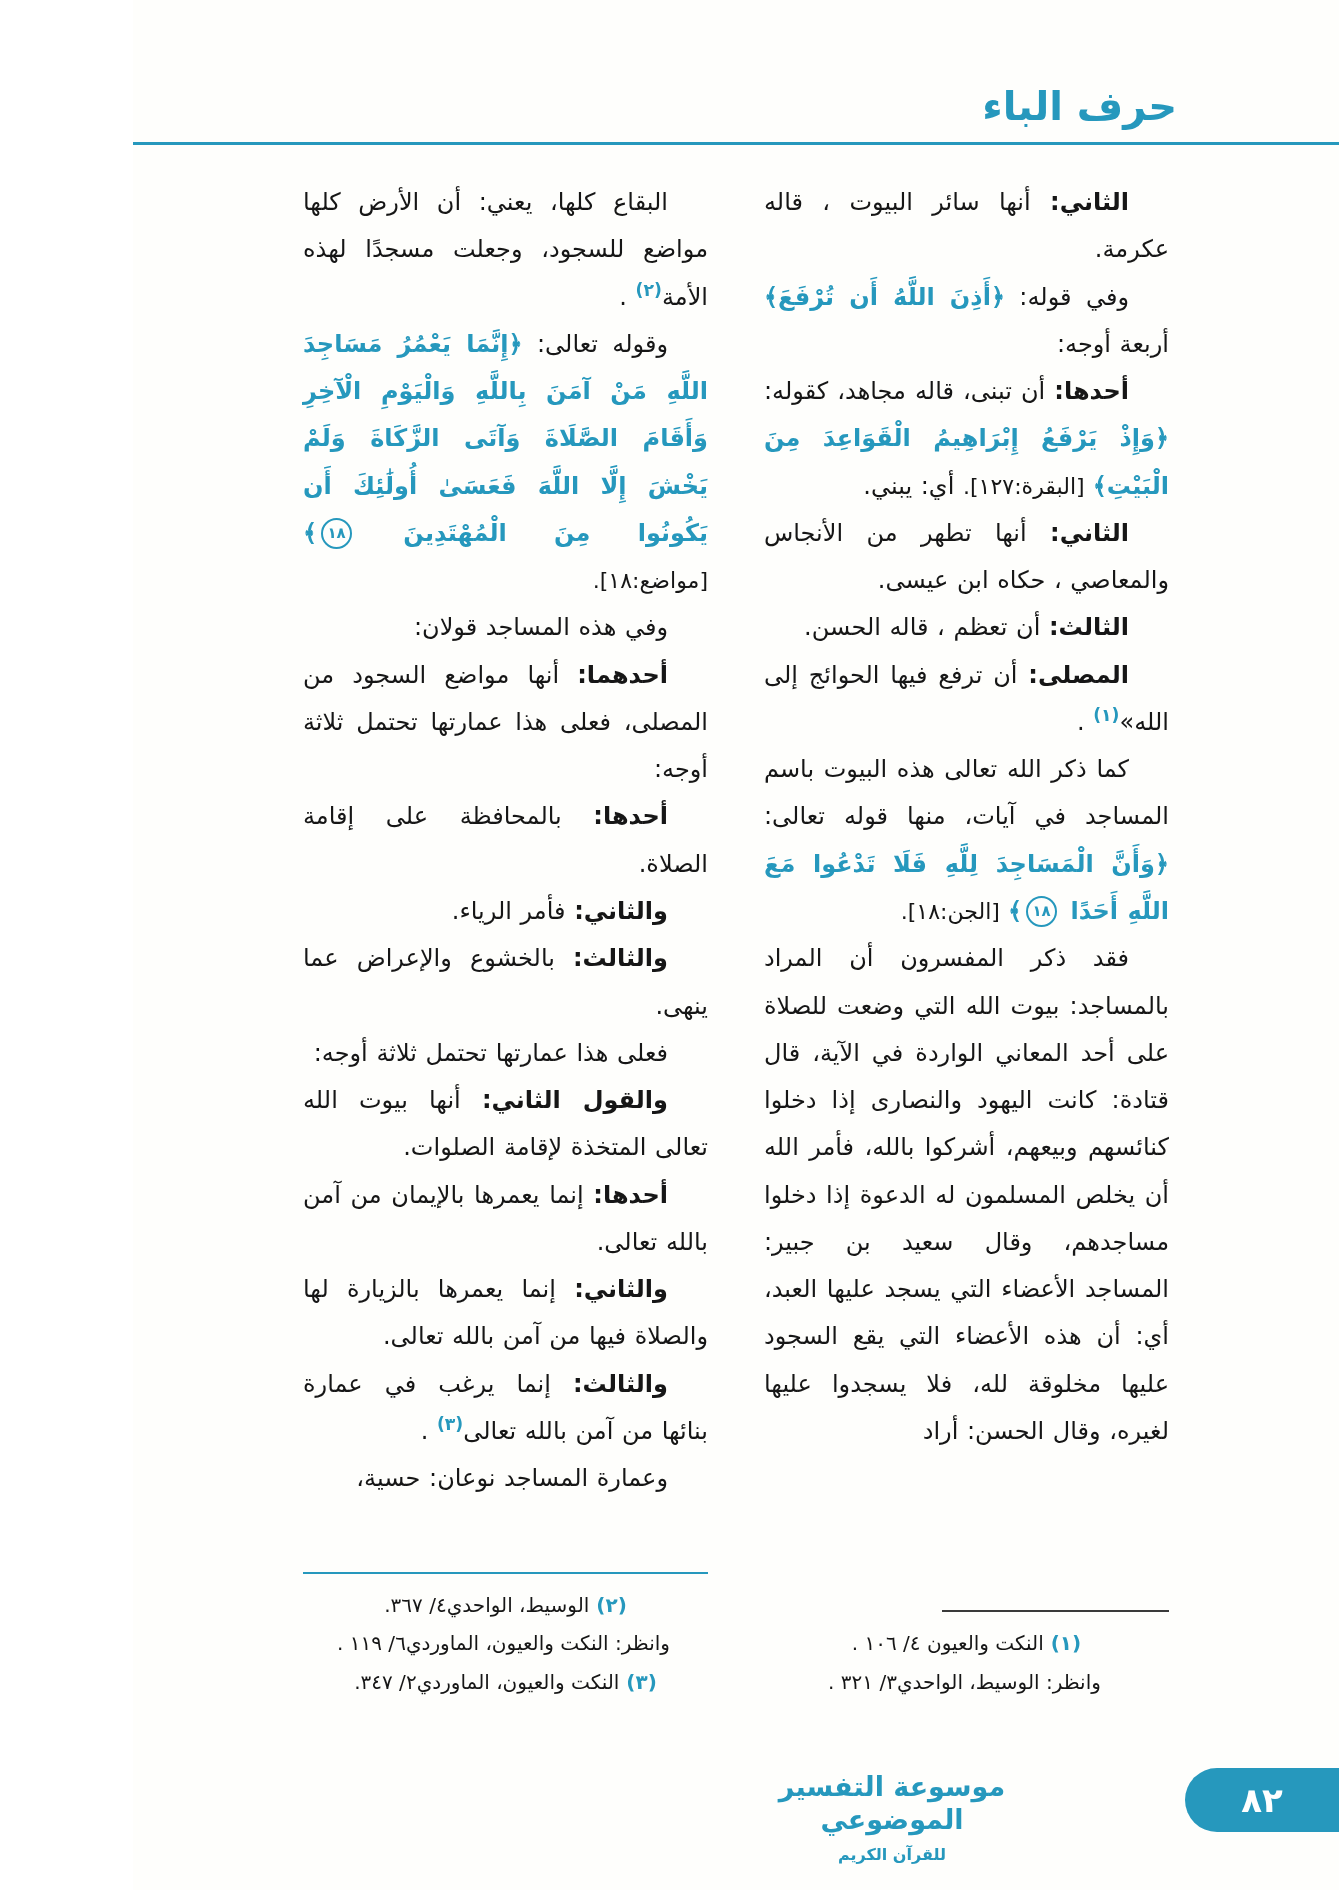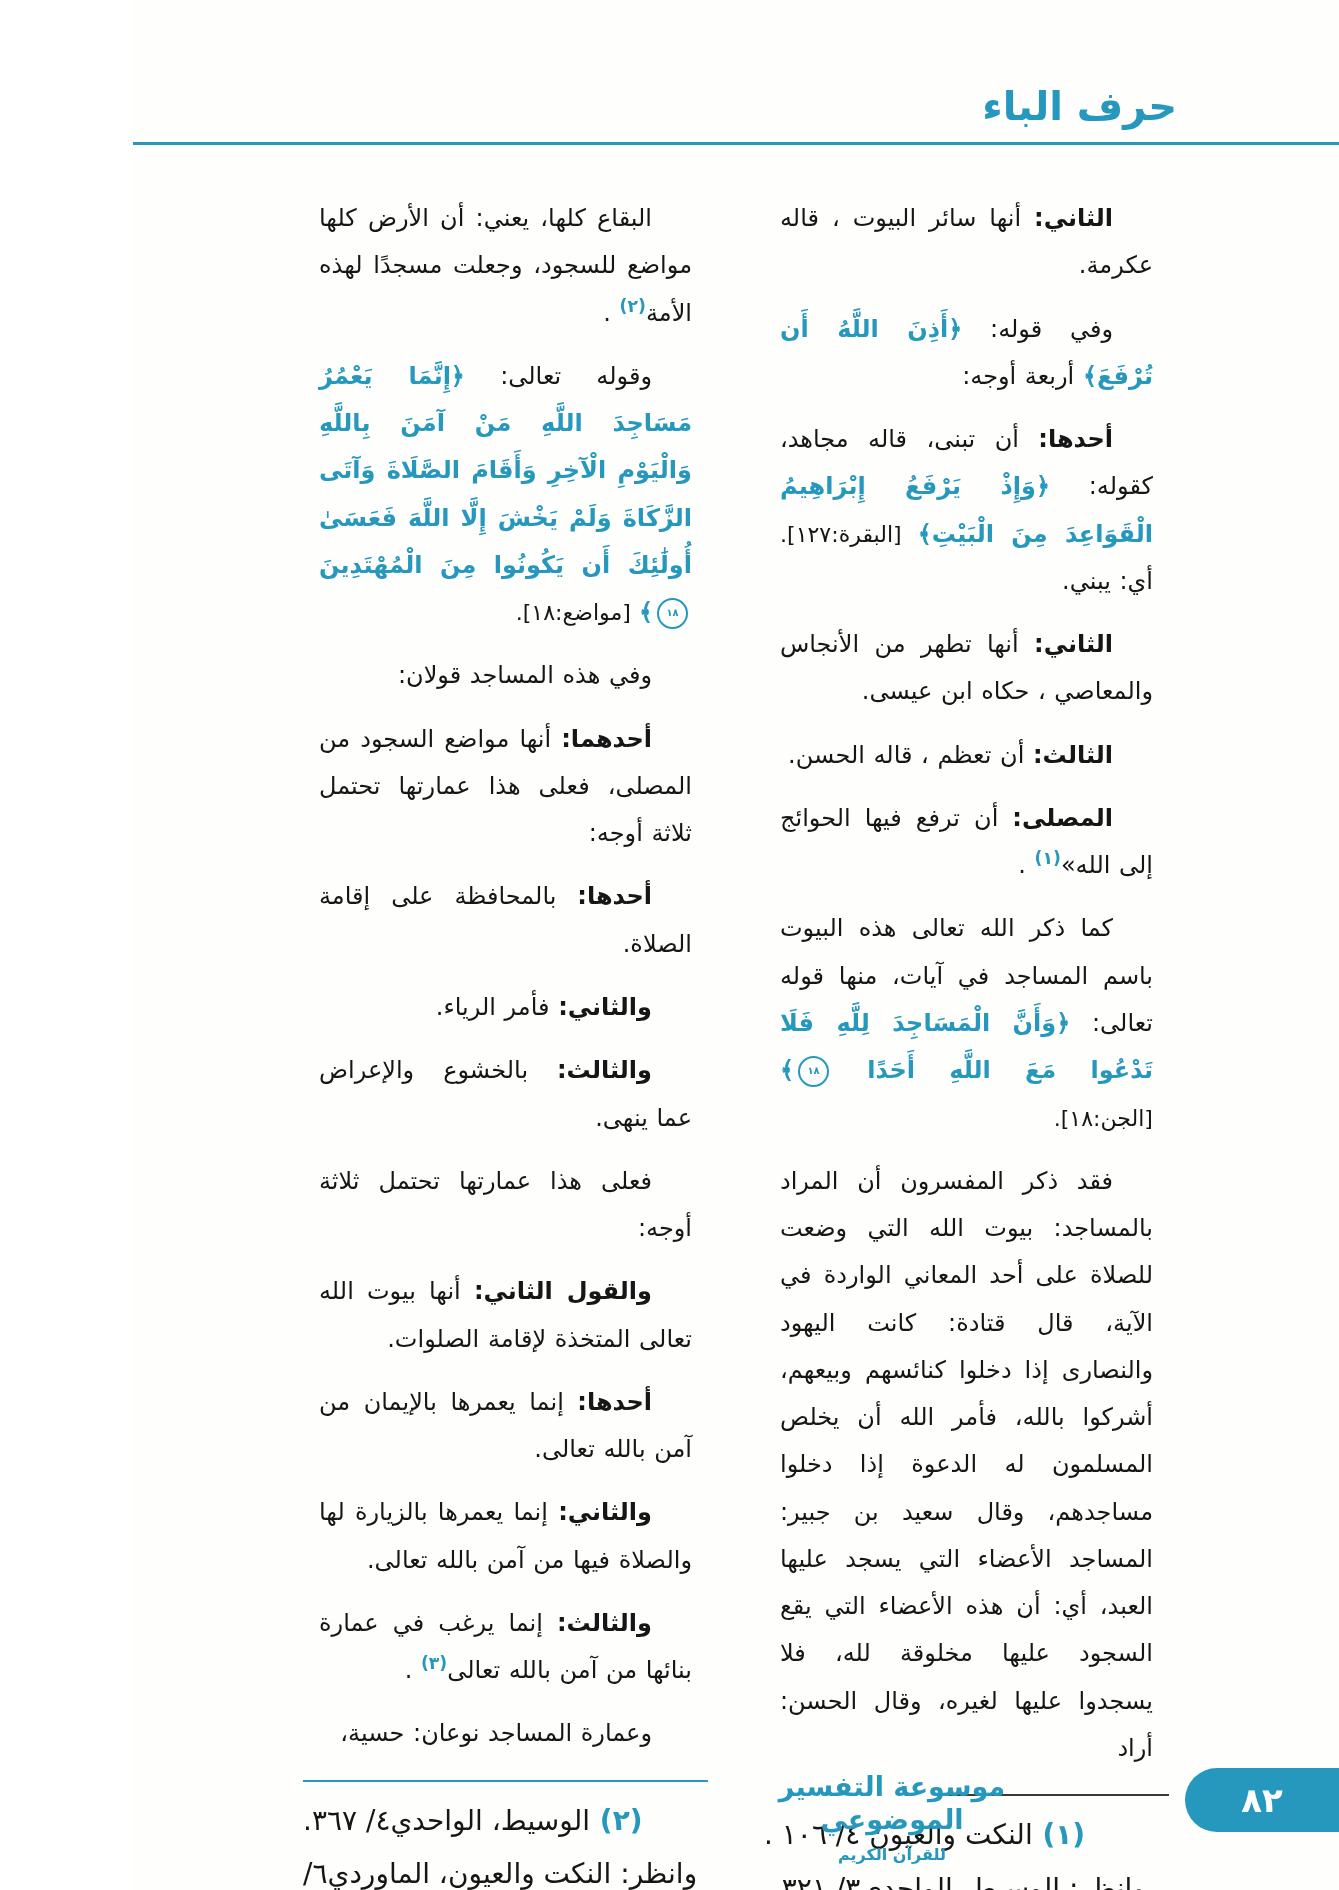--- a/index.html
+++ b/index.html
@@ -22,44 +22,44 @@
   }
   .header-rule{height:3px;background:var(--accent);margin-top:14px;width:100%;}
   
   .columns{
     display:flex;gap:56px;box-sizing:border-box;
     padding:34px 170px 0 170px;height:1556px;align-items:stretch;
   }
   .column{flex:1;display:flex;flex-direction:column;min-width:0;}
   .paras{flex:0 0 auto;}
   .para{
-    margin:16px;font-size:24px;line-height:1.97;
+    margin:0;font-size:24px;line-height:1.97;
     text-align:justify;text-indent:40px;
     word-spacing:1px;
   }
   .seg-n{color:var(--ink);}
   .seg-b{font-weight:bold;color:var(--ink);}
   .seg-q{color:var(--accent);font-weight:bold;}
   .seg-r{color:var(--ink);font-size:0.92em;}
   .seg-f{
     color:var(--accent);font-weight:bold;
     font-size:0.72em;vertical-align:super;line-height:1;
   }
   .seg-a{
     display:inline-flex;align-items:center;justify-content:center;
     width:31px;height:31px;border:2px solid var(--accent);border-radius:50%;
-    color:var(--accent);font-size:10px;font-weight:bold;line-height:1;
+    color:var(--accent);font-size:15px;font-weight:bold;line-height:1;
     vertical-align:middle;margin:0 4px;text-indent:0;box-sizing:border-box;
   }
   
   .footnotes{margin-top:auto;padding-top:6px;}
   .fn-sep{height:2px;margin-bottom:12px;}
   .column[data-column="left"]  .fn-sep{width:100%;background:var(--accent);}
   .column[data-column="right"] .fn-sep{width:56%;background:#3a3a3a;}
-  .fn-item{font-size:28px;line-height:1.92;text-align:left;}
+  .fn-item{font-size:20px;line-height:1.92;text-align:center;}
   .fn-cont{padding-right:4px;}
   .fn-marker{color:var(--accent);font-weight:bold;}
   
   .logo{
     position:absolute;bottom:26px;right:322px;width:250px;
     text-align:center;color:var(--accent);
   }
   .logo-line1{font-size:27px;font-weight:bold;line-height:1.25;}
   .logo-line2{font-size:16px;font-weight:bold;margin-top:8px;}
   .page-badge{

